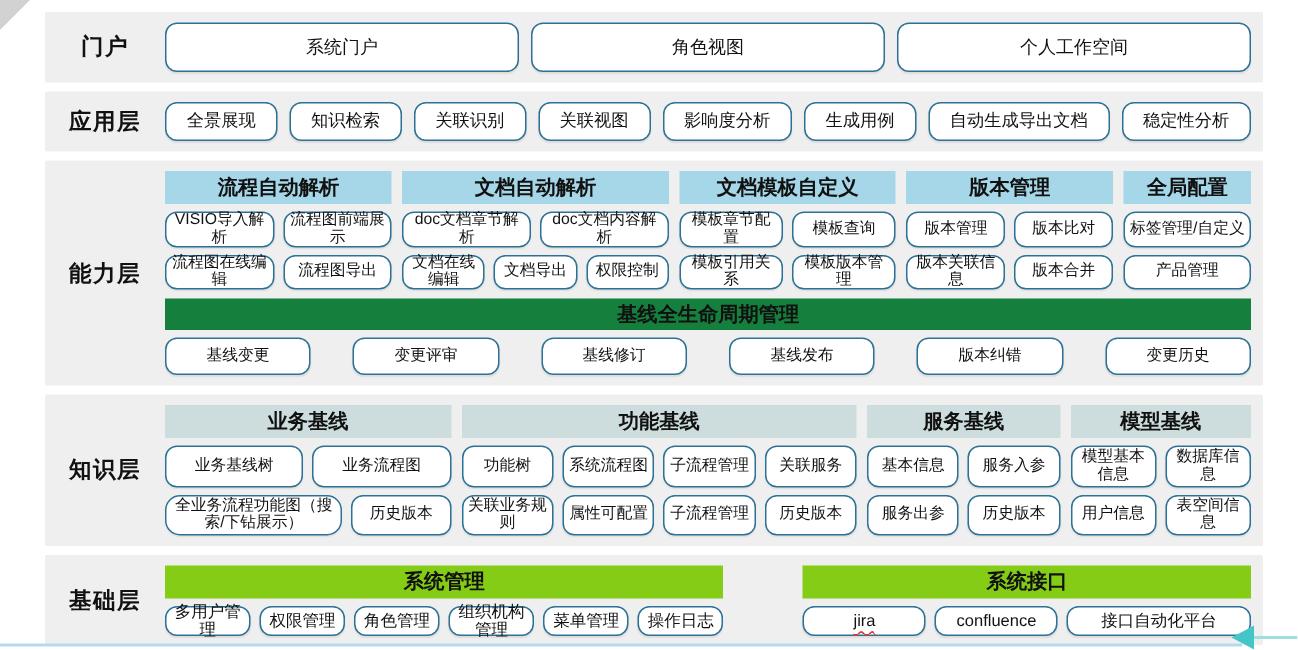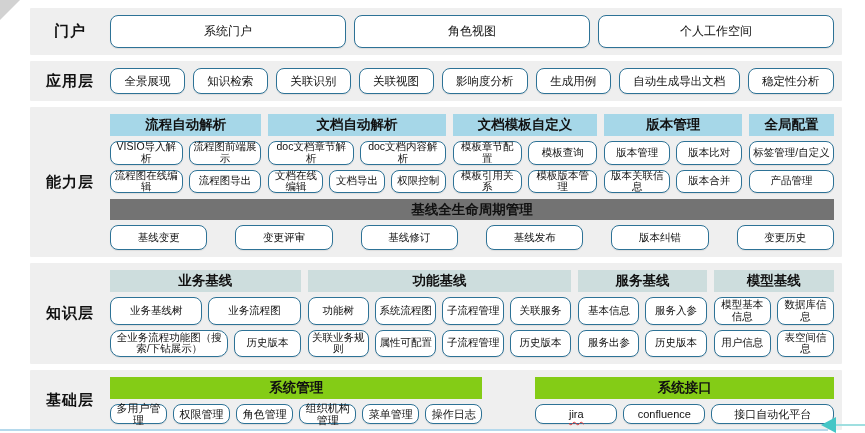--- a/index.html
+++ b/index.html
@@ -82,21 +82,21 @@
 
   
   .grp-system-mgmt      { flex: 374; }
   .grp-system-interface { flex: 300; margin-left: 46px; }
   .grp-system-interface .btn:last-child { flex: 1.55; }
   .layer-foundation .btn { font-size: 11px; }
 
   
   .banner-header {
     margin-top: 6px; height: 21px; flex-shrink: 0;
-    background: #737373;
+    background: #15803d;
     display: flex; align-items: center; justify-content: center;
     font-weight: bold; font-size: 13.5px;
   }
   .banner-row { margin-top: 5px; flex: 0 0 25px; gap: 28px; }
 
   .wavy {
     text-decoration: underline wavy #e03131;
     text-decoration-thickness: 1px;
     text-underline-offset: 3px;
   }

